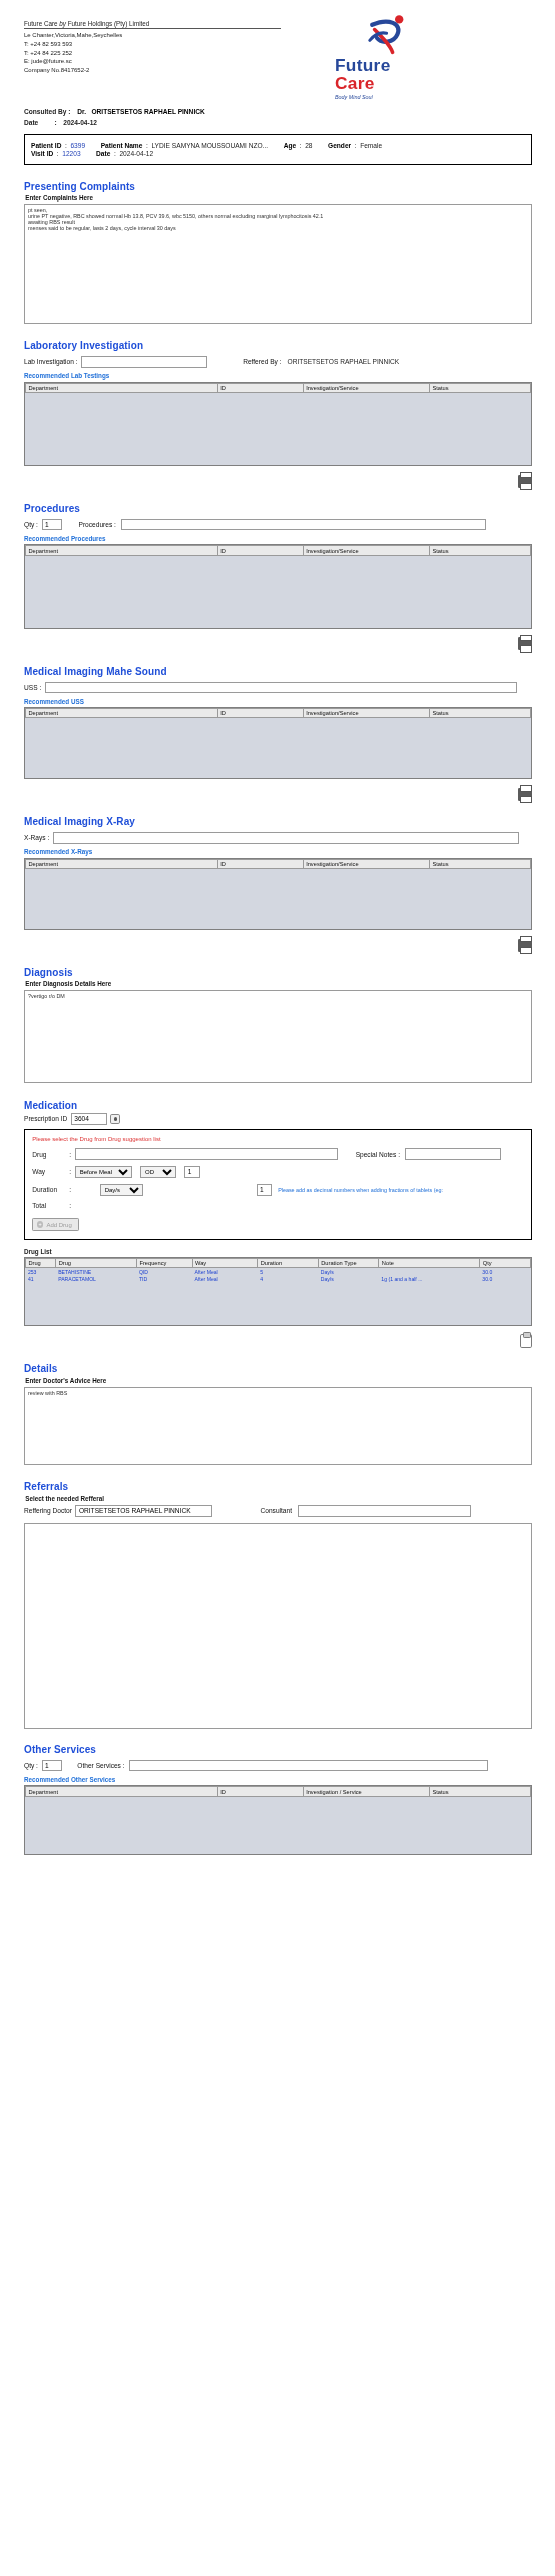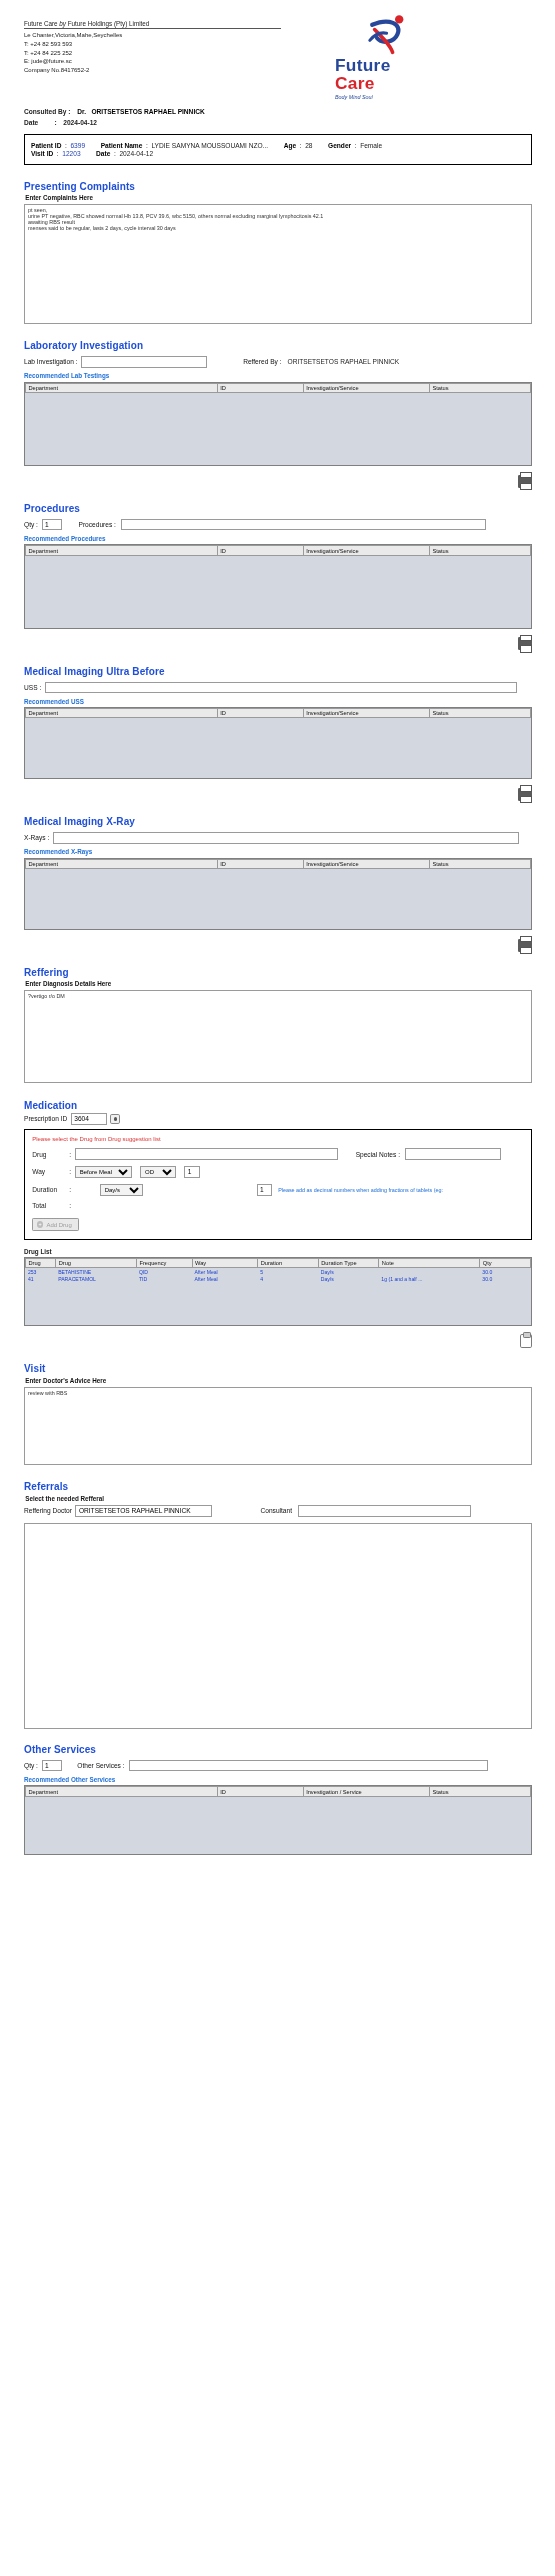--- a/index.html
+++ b/index.html
@@ -312,21 +312,21 @@
       </tbody>
         </table>
       <div class="grid-body"></div>
     </div>
   </div>
 
   <div class="print-row" style="margin-top:6px">
     <div class="print-btn"></div>
   </div>
   <div class="section">
-    <h2 class="sec-title">Medical Imaging Ultra Before</h2>
+    <h2 class="sec-title">Medical Imaging Mahe Sound</h2>
     <div class="row" style="margin-top:4.8px">
       <span class="lbl mr6">USS :</span>
       <input class="txt" style="width: 472px;" value="">
     </div>
     <div class="rec-link">Recommended USS</div>
     <div class="grid">
       <table class="gridtbl">
         <tbody>
             <tr>
           <th style="width:38%">Department</th>
@@ -362,21 +362,21 @@
       </tbody>
         </table>
       <div class="grid-body" style="height:60px"></div>
     </div>
   </div>
 
   <div class="print-row" style="margin-top:6px">
     <div class="print-btn"></div>
   </div>
   <div class="section">
-    <h2 class="sec-title">Reffering</h2>
+    <h2 class="sec-title">Diagnosis</h2>
     <div class="sec-sub">Enter Diagnosis Details Here</div>
     <textarea class="ta" rows="8" style="height: 93px;">?vertigo r/o DM</textarea>
   </div>
 
   <div class="section">
     <h2 class="sec-title">Medication</h2>
     <div class="prescription-row">
       <span class="lbl mr6">Prescription ID</span>
       <input class="txt" style="width: 36px;" value="3604">
       <div class="mic-btn"></div>
@@ -463,21 +463,21 @@
       </tbody>
         </table>
       <div style="height:43px"></div>
     </div>
   </div>
 
   <div class="print-row" style="margin-top:4.8px">
     <div class="clip-btn"></div>
   </div>
   <div class="section">
-    <h2 class="sec-title">Visit</h2>
+    <h2 class="sec-title">Details</h2>
     <div class="sec-sub">Enter Doctor's Advice Here</div>
     <textarea class="ta" rows="8" style="height: 78px;">review with RBS</textarea>
   </div>
 
   <div class="section">
     <h2 class="sec-title">Referrals</h2>
     <div class="sec-sub">Select the needed Refferal</div>
     <div class="row" style="margin-top:3.6px">
       <span class="lbl mr6">Reffering Doctor</span>
       <input class="txt" style="width: 137px;" value="ORITSETSETOS RAPHAEL PINNICK">

